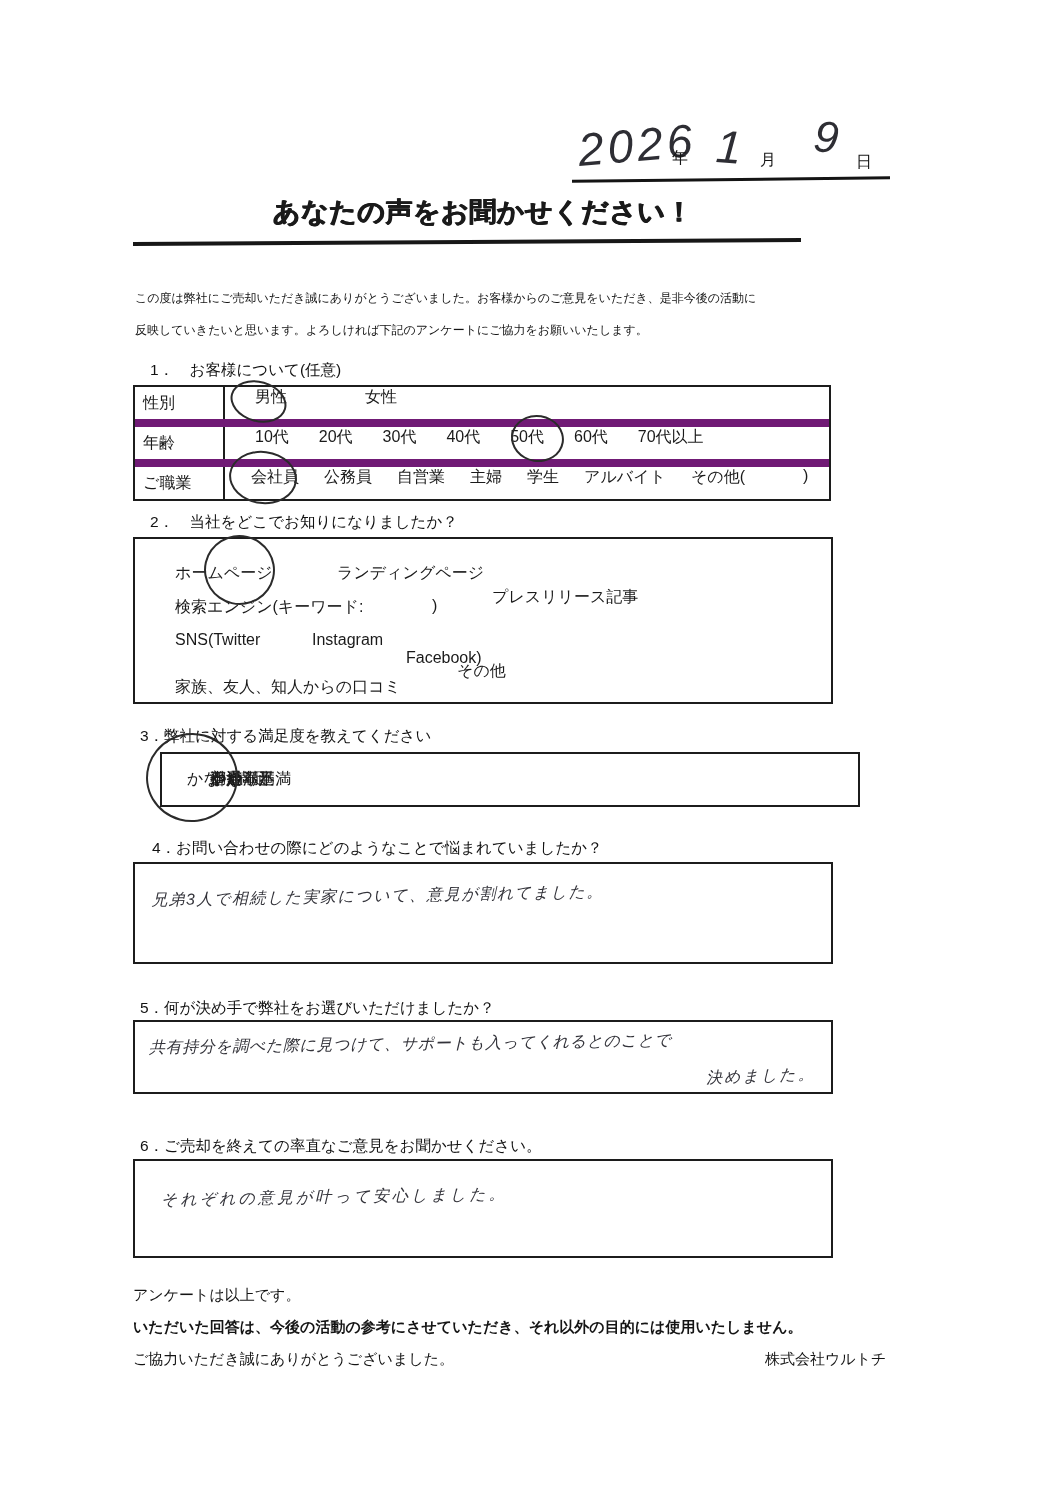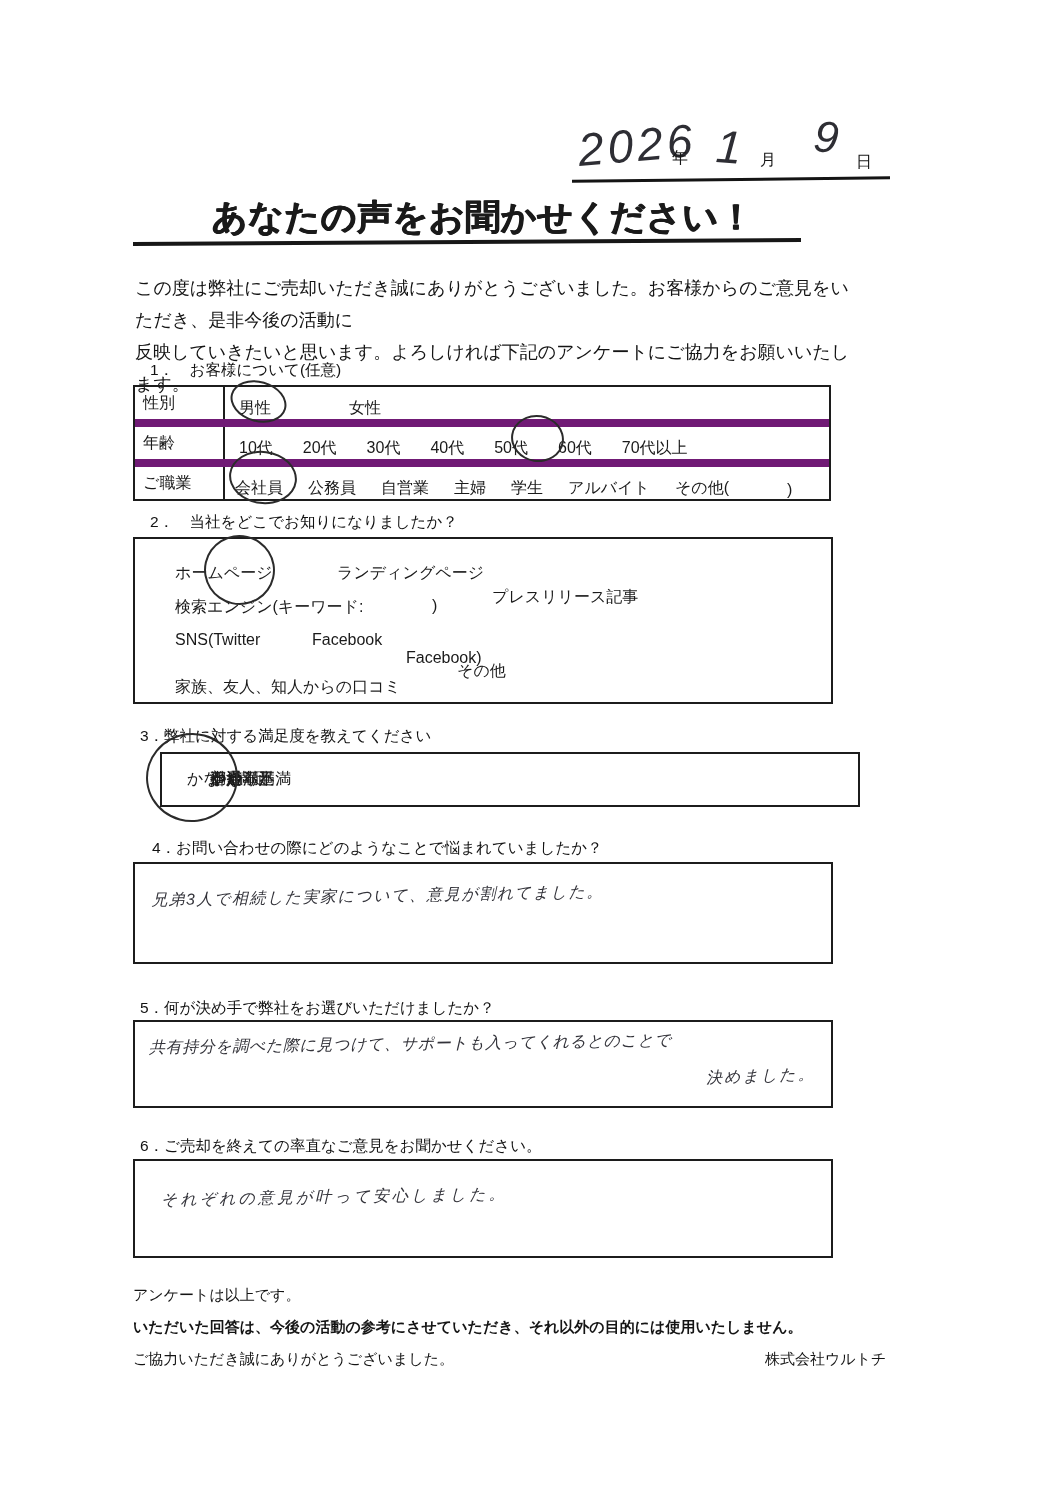--- a/index.html
+++ b/index.html
@@ -15,54 +15,54 @@
   .date-month{left:716px;top:120px;font-size:46px;transform:rotate(4deg);}
   .date-day  {left:814px;top:112px;font-size:44px;transform:rotate(6deg);}
   .date-unit{font-size:16px;color:#161616;}
   .u-year {left:672px;top:148px;}
   .u-month{left:760px;top:150px;}
   .u-day  {left:856px;top:152px;}
   .date-underline{left:572px;top:178px;width:318px;height:3px;background:#141414;transform:rotate(-0.6deg);}
   
   .title{
     left:133px;top:194px;width:700px;text-align:center;
-    font-size:35px;font-weight:900;letter-spacing:0.5px;
+    font-size:27px;font-weight:900;letter-spacing:0.5px;
     text-shadow:0.6px 0 0 currentColor,-0.6px 0 0 currentColor;
     white-space:nowrap;
   }
   .title-underline{left:133px;top:240px;width:668px;height:4px;background:#171717;transform:rotate(-0.35deg);}
   
-  .intro{left:135px;top:272px;width:720px;font-size:18px;line-height:32px;color:#141414;}
+  .intro{left:135px;top:282px;width:720px;font-size:12px;line-height:32px;color:#141414;}
   
   .qlabel{font-size:15.5px;color:#121212;white-space:nowrap;}
   .ql1{left:150px;top:360px;}
   .ql2{left:150px;top:512px;}
   .ql3{left:140px;top:726px;}
   .ql4{left:140px;top:838px;margin-left:12px;}
   .ql5{left:140px;top:998px;}
   .ql6{left:140px;top:1136px;}
   
   .table{left:133px;top:385px;width:698px;border:2.5px solid #1c1c1c;box-sizing:border-box;font-size:16px;}
   .trow{display:flex;height:32px;border-top:8px solid #701a75;}
   .trow:first-child{border-top:none;}
   .th{width:90px;flex:none;border-right:2.5px solid #1c1c1c;padding-left:8px;line-height:31px;box-sizing:border-box;}
-  .tcell{flex:1;display:flex;align-items:flex-end;white-space:nowrap;}
+  .tcell{flex:1;display:flex;align-items:flex-start;white-space:nowrap;margin-left:16px;}
   .r-sex  span:first-child{margin-left:14px;}
   .r-sex  span + span{margin-left:78px;}
   .r-age  span{margin-left:30px;}
   .r-age  span:first-child{margin-left:14px;}
   .r-job  span{margin-left:25px;}
   .r-job  span:first-child{margin-left:10px;}
   .r-job  .paren-close{margin-left:58px;}
   
   .box{border:2.5px solid #1c1c1c;box-sizing:border-box;background:transparent;}
   .box2{left:133px;top:537px;width:700px;height:167px;}
   .box3{left:133px;top:752px;width:700px;height:55px;margin-left:27px;}
   .box4{left:133px;top:862px;width:700px;height:102px;}
-  .box5{left:133px;top:1020px;width:700px;height:88px;}
+  .box5{left:133px;top:1020px;width:700px;height:74px;}
   .box6{left:133px;top:1159px;width:700px;height:99px;}
   .box span{position:absolute;font-size:16px;white-space:nowrap;}
   
   .q2-a1{left:40px;top:24px;}  .q2-a2{left:202px;top:24px;}  .q2-a3{left:357px;top:24px;margin-top:24px;}
   .q2-b1{left:40px;top:58px;}  .q2-b2{left:297px;top:58px;}
   .q2-c1{left:40px;top:92px;}  .q2-c2{left:177px;top:92px;}  .q2-c3{left:271px;top:92px;margin-top:18px;}
   .q2-d1{left:40px;top:138px;} .q2-d2{left:322px;top:122px;}
   
   .q3-opts{position:absolute;left:0;top:0;width:100%;height:100%;display:flex;align-items:center;font-size:16px;white-space:nowrap;}
   .q3-opts span{margin-left:48px;}
@@ -147,21 +147,21 @@
   </div>
 
   <div class="abs qlabel ql2">2．　当社をどこでお知りになりましたか？</div>
   <div class="abs box box2">
     <span class="q2-a1">ホームページ</span>
     <span class="q2-a2">ランディングページ</span>
     <span class="q2-a3">プレスリリース記事</span>
     <span class="q2-b1">検索エンジン(キーワード:</span>
     <span class="q2-b2">)</span>
     <span class="q2-c1">SNS(Twitter</span>
-    <span class="q2-c2">Facebook</span>
+    <span class="q2-c2">Instagram</span>
     <span class="q2-c3">Facebook)</span>
     <span class="q2-d1">家族、友人、知人からの口コミ</span>
     <span class="q2-d2">その他</span>
   </div>
 
   <div class="abs qlabel ql3">3．弊社に対する満足度を教えてください</div>
   <div class="abs box box3">
     <div class="q3-opts">
       <span>かなり満足</span>
       <span>満足</span>

